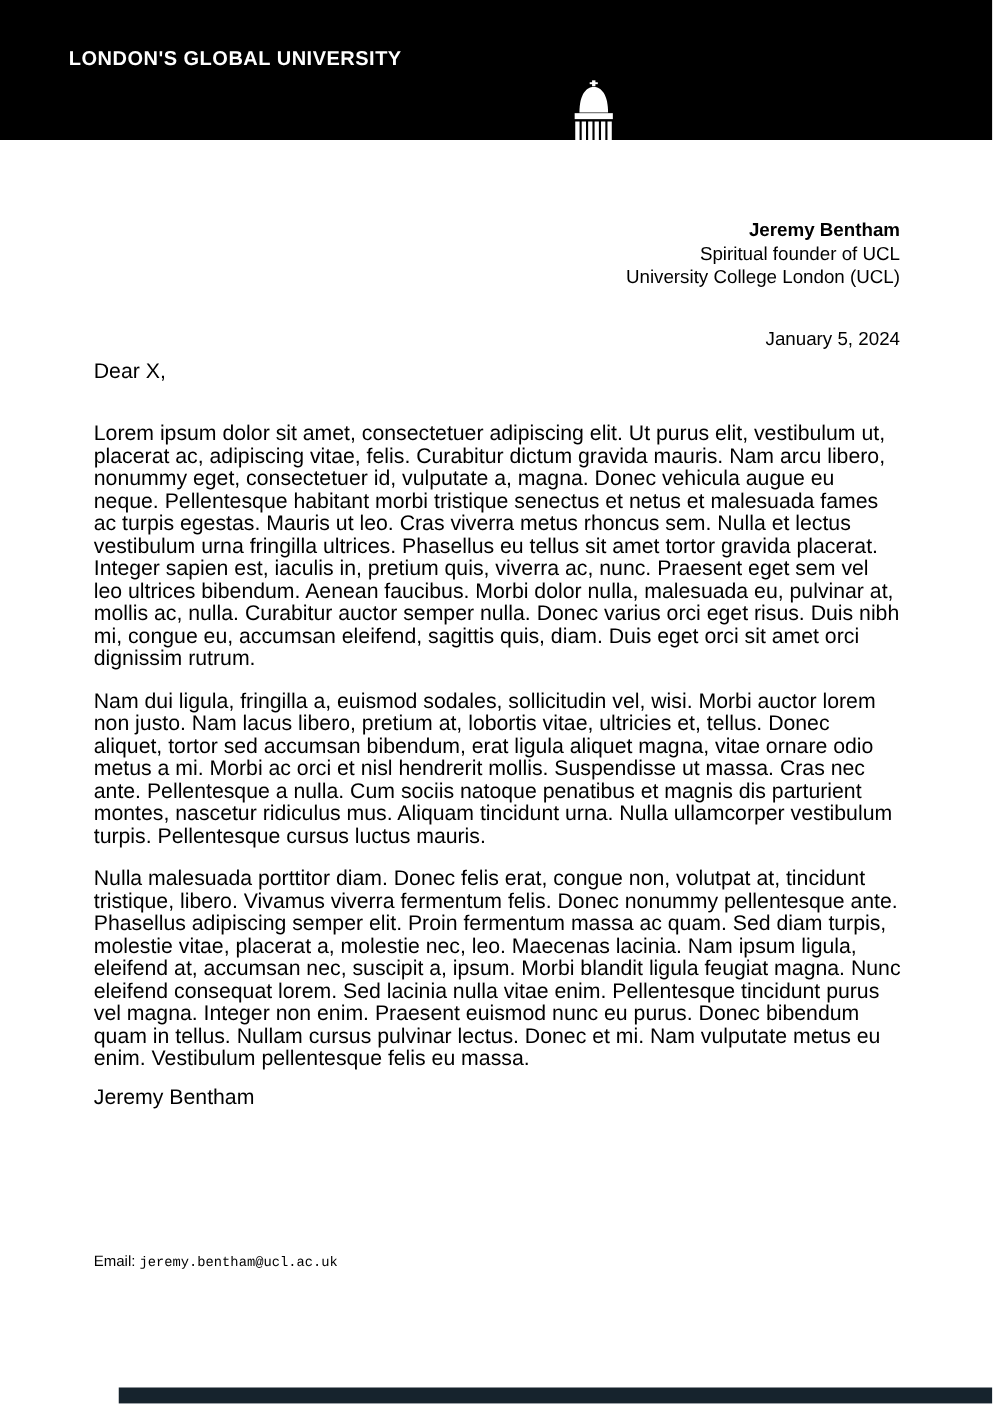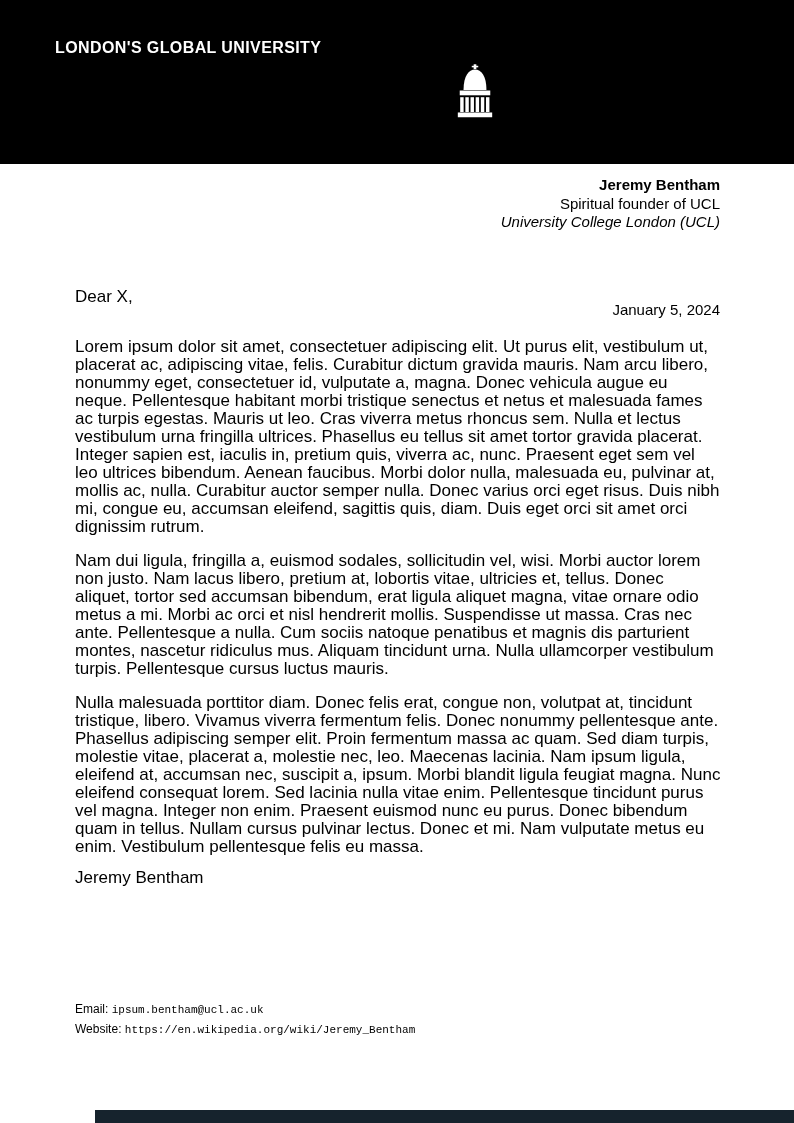--- a/index.html
+++ b/index.html
@@ -4,21 +4,21 @@
 <style>
   html,body { margin:0; padding:0; background:#ffffff; }
   .page {
     position:relative; width:794px; height:1123px; margin:0 auto;
     background:#ffffff; overflow:hidden; color:#000;
     font-family:"Liberation Sans", sans-serif;
   }
 
   
   .header-band {
-    position:absolute; top:0; left:0; width:794px; height:164px;
+    position:absolute; top:0; left:0; width:794px; height:112px;
     background:#000000;
   }
   .tagline {
     position:absolute; left:55px; top:39px;
     color:#ffffff; font-size:16px; font-weight:bold; letter-spacing:0.4px;
     white-space:nowrap;
   }
   .portico {
     position:absolute; left:454px; top:63px; width:42px; height:56px;
   }
@@ -28,23 +28,23 @@
     color:#ffffff; -webkit-text-stroke:3px #ffffff; letter-spacing:-2px;
     white-space:nowrap;
   }
 
   
   .sender-block {
     position:absolute; right:74px; top:176px; text-align:right;
     font-size:15px; line-height:18.5px;
   }
   .sender-name { font-weight:bold; }
-  .sender-org  { font-style:italic; }
+  .sender-org  { }
   .letter-date {
-    position:absolute; right:74px; top:263px; font-size:15px;margin-top:38px;
+    position:absolute; right:74px; top:263px; font-size:15px;
   }
 
   
   .body-block {
     position:absolute; left:75px; top:288px; width:646px;
     font-size:17px; line-height:18px; text-align:left;
   }
   .salutation { margin:0 0 32px 0; }
   .para       { margin:16px 0 13px 0; }
   .closing    { margin:5px 0 12px 0; }
@@ -105,23 +105,19 @@
     <p class="salutation">Dear X,</p>
     <p class="para">Lorem ipsum dolor sit amet, consectetuer adipiscing elit. Ut purus elit, vestibulum ut, placerat ac, adipiscing vitae, felis. Curabitur dictum gravida mauris. Nam arcu libero, nonummy eget, consectetuer id, vulputate a, magna. Donec vehicula augue eu neque. Pellentesque habitant morbi tristique senectus et netus et malesuada fames ac turpis egestas. Mauris ut leo. Cras viverra metus rhoncus sem. Nulla et lectus vestibulum urna fringilla ultrices. Phasellus eu tellus sit amet tortor gravida placerat. Integer sapien est, iaculis in, pretium quis, viverra ac, nunc. Praesent eget sem vel leo ultrices bibendum. Aenean faucibus. Morbi dolor nulla, malesuada eu, pulvinar at, mollis ac, nulla. Curabitur auctor semper nulla. Donec varius orci eget risus. Duis nibh mi, congue eu, accumsan eleifend, sagittis quis, diam. Duis eget orci sit amet orci dignissim rutrum.</p>
     <p class="para">Nam dui ligula, fringilla a, euismod sodales, sollicitudin vel, wisi. Morbi auctor lorem non justo. Nam lacus libero, pretium at, lobortis vitae, ultricies et, tellus. Donec aliquet, tortor sed accumsan bibendum, erat ligula aliquet magna, vitae ornare odio metus a mi. Morbi ac orci et nisl hendrerit mollis. Suspendisse ut massa. Cras nec ante. Pellentesque a nulla. Cum sociis natoque penatibus et magnis dis parturient montes, nascetur ridiculus mus. Aliquam tincidunt urna. Nulla ullamcorper vestibulum turpis. Pellentesque cursus luctus mauris.</p>
     <p class="para">Nulla malesuada porttitor diam. Donec felis erat, congue non, volutpat at, tincidunt tristique, libero. Vivamus viverra fermentum felis. Donec nonummy pellentesque ante. Phasellus adipiscing semper elit. Proin fermentum massa ac quam. Sed diam turpis, molestie vitae, placerat a, molestie nec, leo. Maecenas lacinia. Nam ipsum ligula, eleifend at, accumsan nec, suscipit a, ipsum. Morbi blandit ligula feugiat magna. Nunc eleifend consequat lorem. Sed lacinia nulla vitae enim. Pellentesque tincidunt purus vel magna. Integer non enim. Praesent euismod nunc eu purus. Donec bibendum quam in tellus. Nullam cursus pulvinar lectus. Donec et mi. Nam vulputate metus eu enim. Vestibulum pellentesque felis eu massa.</p>
     <p class="signature">Jeremy Bentham</p>
   </div>
 
   <div class="footer-block">
     <div class="footer-row">
       <span class="footer-label">Email:</span>
-      <span class="footer-value">ipsum.bentham@ucl.ac.uk</span>
-    </div>
-    <div class="footer-row">
-      <span class="footer-label">Website:</span>
-      <span class="footer-value">https://en.wikipedia.org/wiki/Jeremy_Bentham</span>
+      <span class="footer-value">jeremy.bentham@ucl.ac.uk</span>
     </div>
   </div>
 
   <div class="bottom-bar"></div>
 
 </div>
 
 </body></html>

